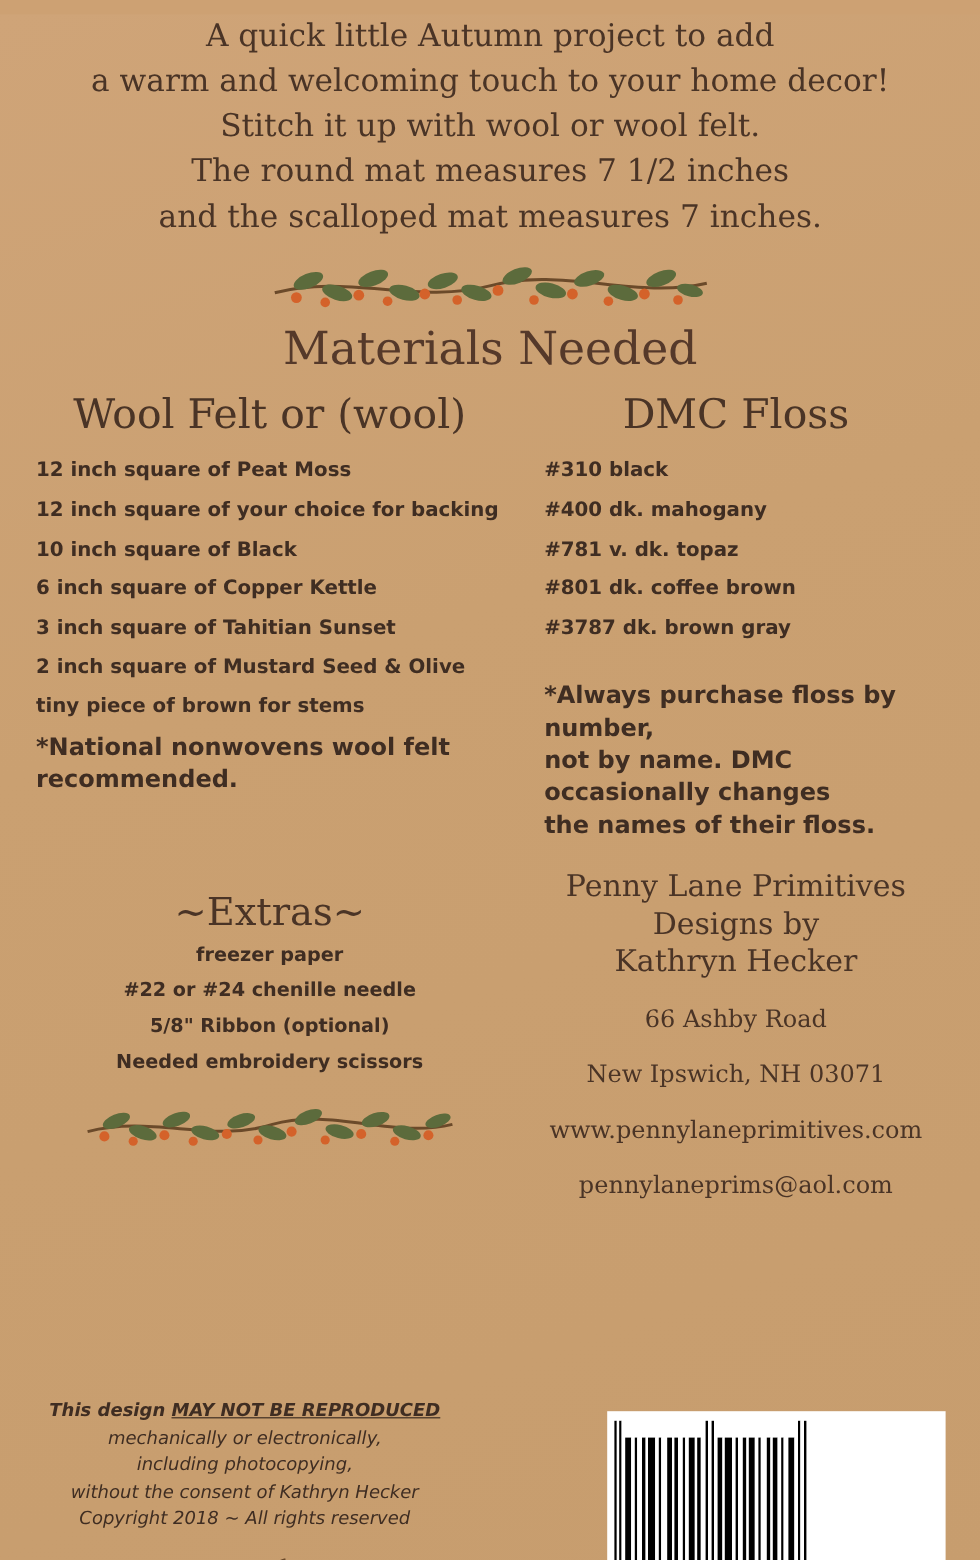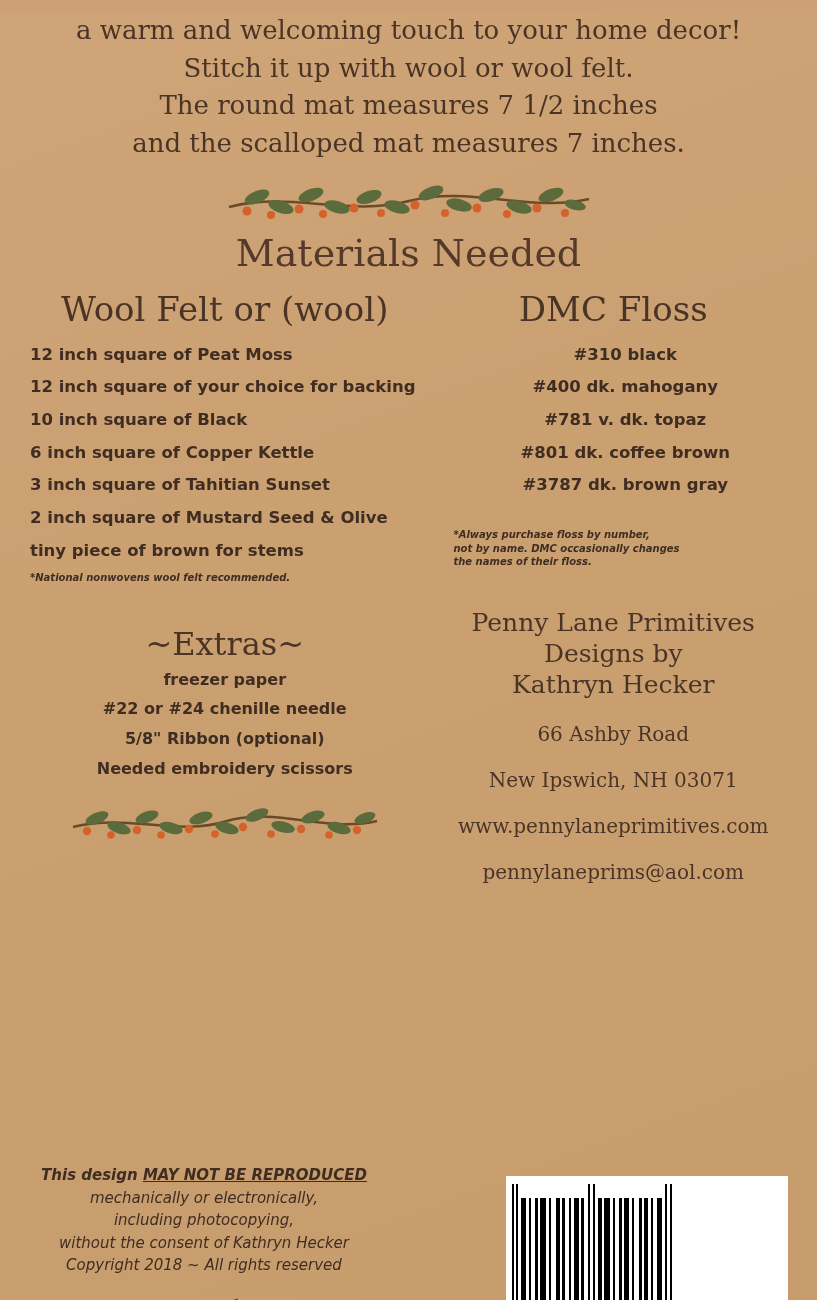--- a/index.html
+++ b/index.html
@@ -77,30 +77,29 @@
   .col-head.right { text-align: center; }
 
   .list {
     font-family: "DejaVu Sans", sans-serif;
     font-weight: bold;
     font-size: 16.5px;
     color: #3f2d22;
     line-height: 1.98;
     padding-left: 10px;
   }
-  .list.right { padding-left: 24px; text-align: center; }
+  .list.right { padding-left: 24px; }
   .note {
     font-family: "DejaVu Sans", sans-serif;
     font-weight: bold;
-    font-size: 10px;
+    font-size: 20px;
     color: #3f2d22;
     line-height: 1.35;
     padding-left: 10px;
     margin-top: 4px;
-    font-style: italic;
   }
   .note.right {
     padding-left: 24px;
     margin-top: 26px;
   }
 
   
   .extras-head {
     text-align: center;
     font-size: 32px;
@@ -196,20 +195,21 @@
     top: 130px;
   }
 </style>
 </head>
 <body>
 
 <div class="page">
 
 
   <div class="intro">
+    <div>A quick little Autumn project to add</div>
     <div>a warm and welcoming touch to your home decor!</div>
     <div>Stitch it up with wool or wool felt.</div>
     <div>The round mat measures 7 1/2 inches</div>
     <div>and the scalloped mat measures 7 inches.</div>
   </div>
 
   <div class="vine-wrap">
     <svg width="380" height="48" viewBox="0 0 380 48">
       <path d="M10 30 C70 14, 130 40, 190 24 C250 8, 310 36, 370 22" stroke="#6b4a2a" stroke-width="2.5" fill="none"></path>
       <g fill="#5c6b3c">

